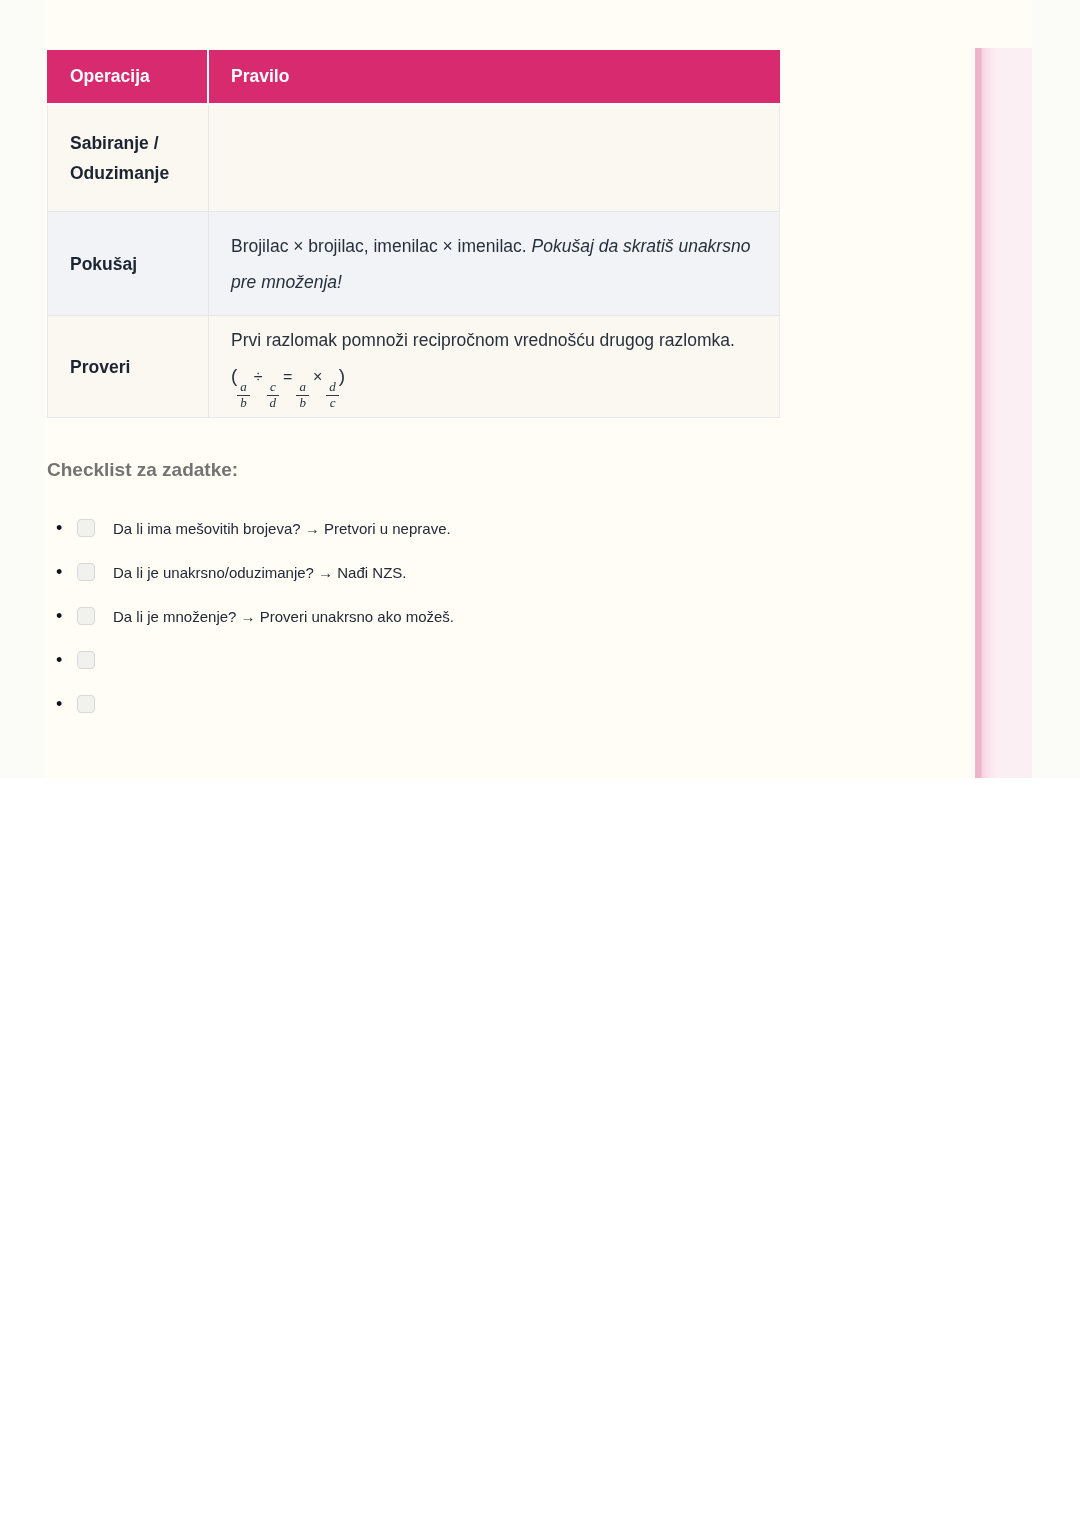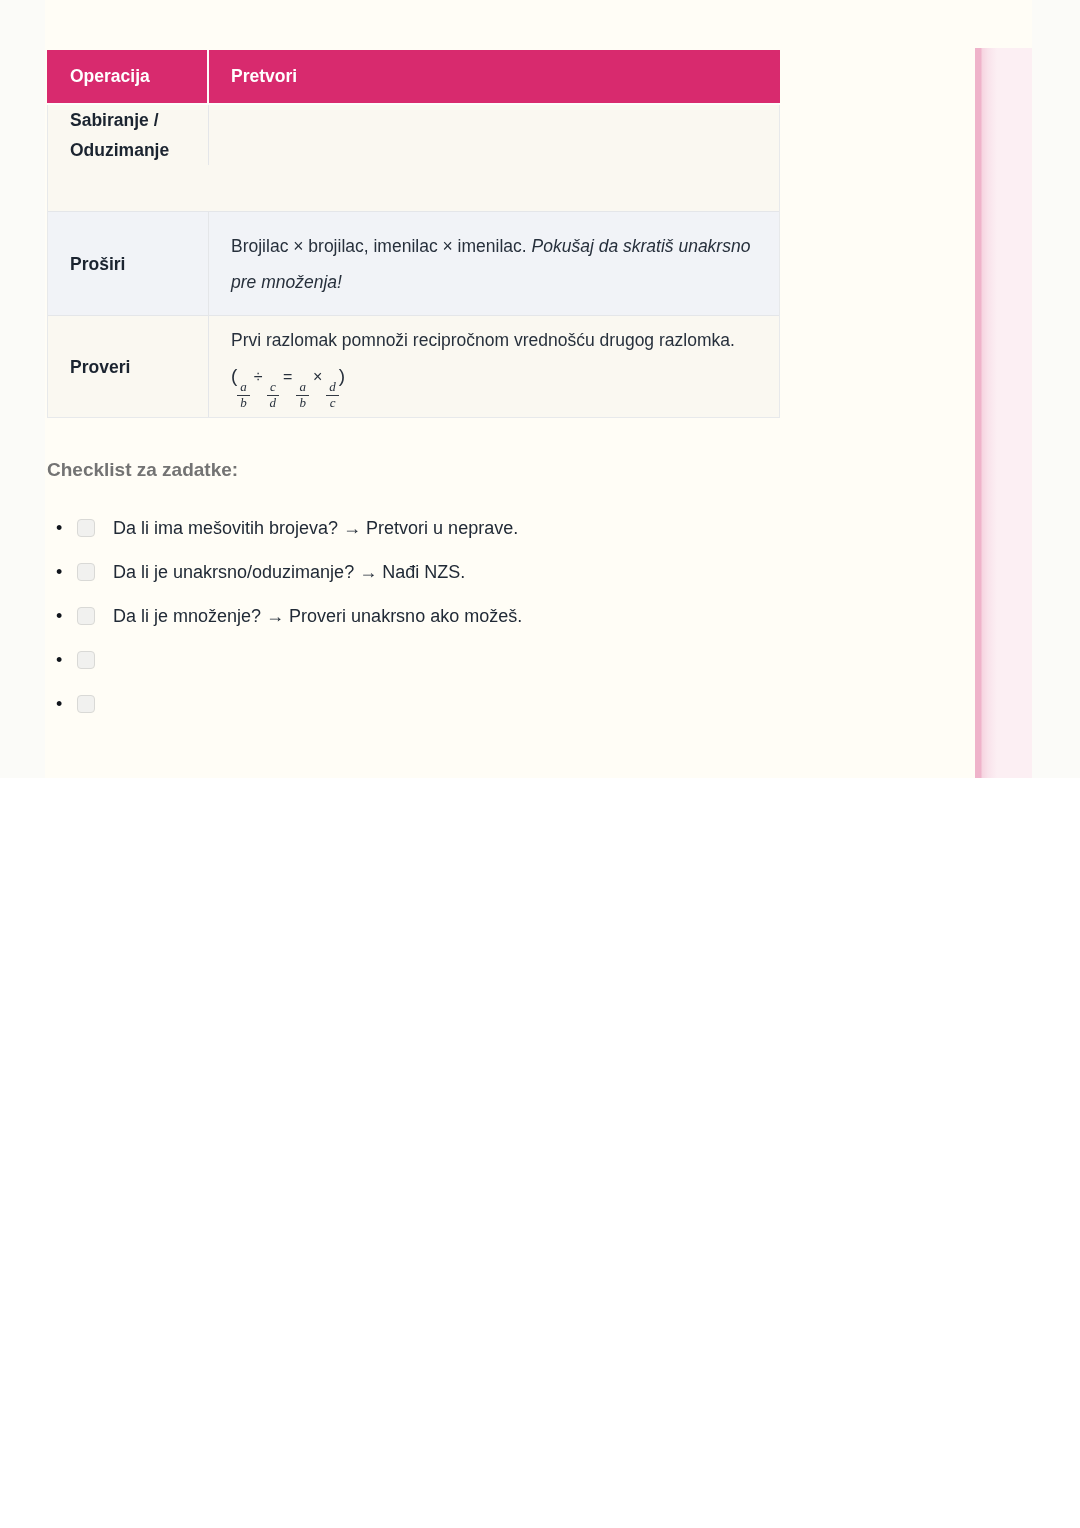--- a/index.html
+++ b/index.html
@@ -22,69 +22,69 @@
   .thead .hc1 { width:162px; display:flex; align-items:center; padding-left:23px;
                 border-right:2px solid #FDFDFB; }
   .thead .hc2 { flex:1; display:flex; align-items:center; padding-left:22px; }
   .trow { display:flex; }
   .trow + .trow { border-top:1px solid #E4E6E9; }
   .row-cream { background:#FAF8F1; }
   .row-gray  { background:#F1F3F7; }
   .c1 { width:161px; border-right:1px solid #E4E6E9; display:flex; align-items:center;
         padding:0 20px 0 22px; font-weight:bold; color:#1B2430; line-height:30px; }
   .c2 { flex:1; display:flex; align-items:center; padding:0 24px 0 22px; line-height:36px; color:#27303C; }
-  .h-r1 { height:106px;flex-direction:column; } .h-r2 { height:104px; } .h-r3 { height:102px; }
+  .h-r1 { height:106px; } .h-r2 { height:104px; } .h-r3 { height:102px; }
   .italic { font-style:italic; }
 
   
   .formula { white-space:nowrap; color:#27303C; }
   .paren { font-size:19px; }
   .fop { font-size:16px; margin:0 4px; }
   .frac { display:inline-flex; flex-direction:column; align-items:center;
           font-family:"Liberation Serif", serif; font-style:italic; font-size:13px;
           line-height:1.15; vertical-align:-9px; }
   .frac .num { border-bottom:1px solid #333a44; padding:0 3px; }
   .frac .den { padding:0 3px; }
 
   
   .check-heading { position:absolute; left:47px; top:459px; font-size:19px;
                    font-weight:bold; color:#737373; }
   .checklist { position:absolute; left:47px; top:506px; width:740px; }
   .check-item { display:flex; align-items:center; height:44px; }
   .bullet { width:14px; margin-left:9px; color:#10151C; font-size:18px; line-height:1; }
   .checkbox { width:18px; height:18px; margin:0 18px 0 7px; background:#F1F1EF;
               border:1px solid #D9D9D6; border-radius:4px; flex:0 0 auto; }
-  .check-label { font-size:18px; color:#212A36; }
+  .check-label { font-size:15px; color:#212A36; }
 
   .footer { position:absolute; right:66px; top:1438px; font-size:18px; color:#A8ACB2; }
 </style>
 </head>
 <body>
 
 <div class="app">
   <div class="top-zone"></div>
   <div class="doc">
     <div class="stripe"></div>
   </div>
 
   <div class="rules-table">
     <div class="thead">
       <div class="hc1">Operacija</div>
-      <div class="hc2">Pretvori</div>
+      <div class="hc2">Pravilo</div>
     </div>
 
     <div class="trow row-cream h-r1">
       <div class="c1">
         <div>Sabiranje / Oduzimanje</div>
       </div>
     </div>
 
     <div class="trow row-gray h-r2">
       <div class="c1">
-        <div>Proširi</div>
+        <div>Pokušaj</div>
       </div>
       <div class="c2">
         <div><span>Brojilac × brojilac, imenilac × imenilac. </span><span class="italic">Pokušaj da skratiš unakrsno pre množenja!</span></div>
       </div>
     </div>
 
     <div class="trow row-cream h-r3">
       <div class="c1">
         <div>Proveri</div>
       </div>

